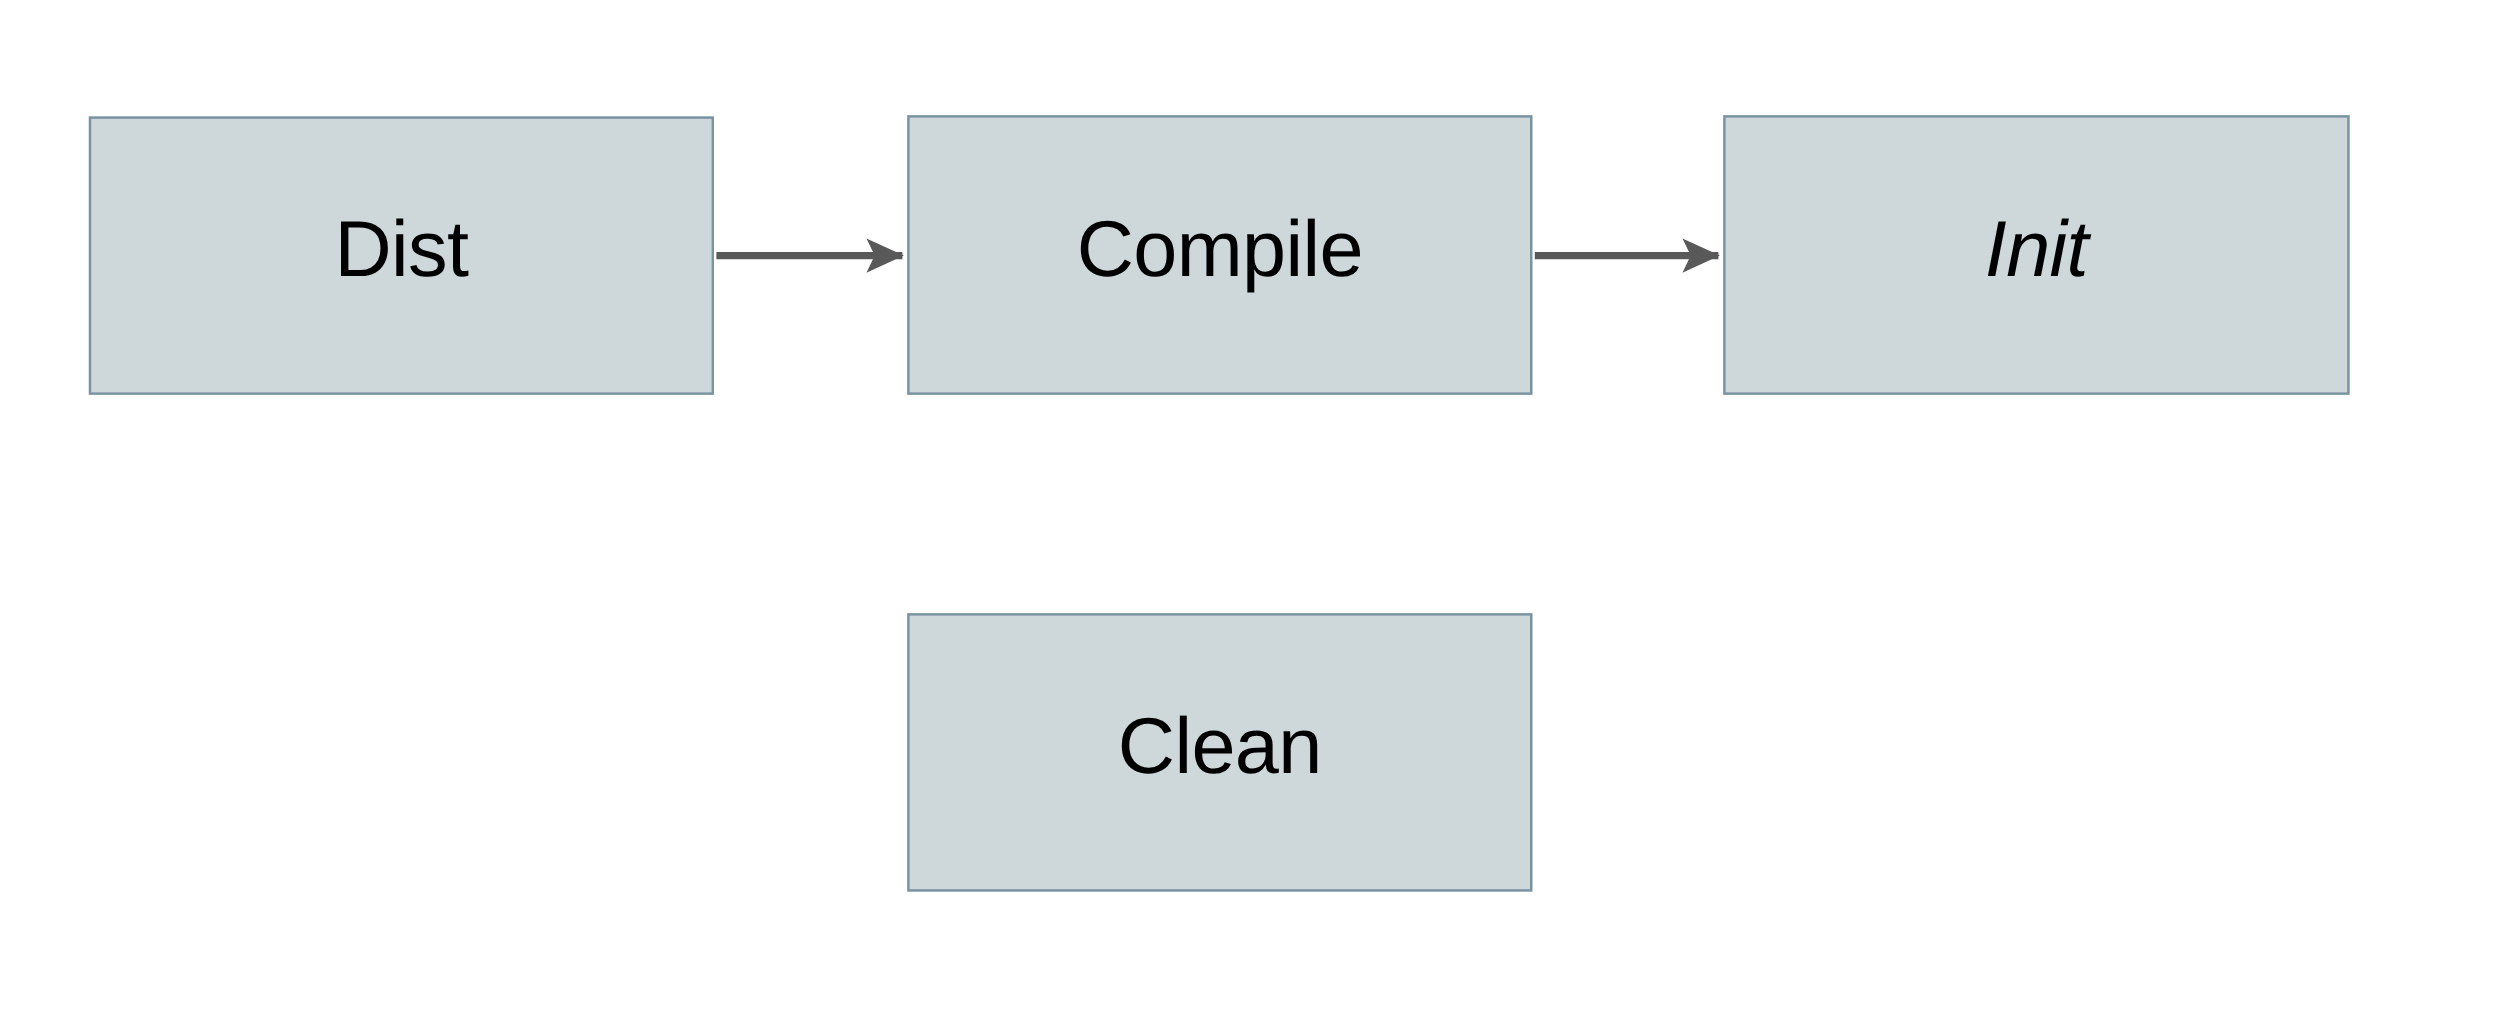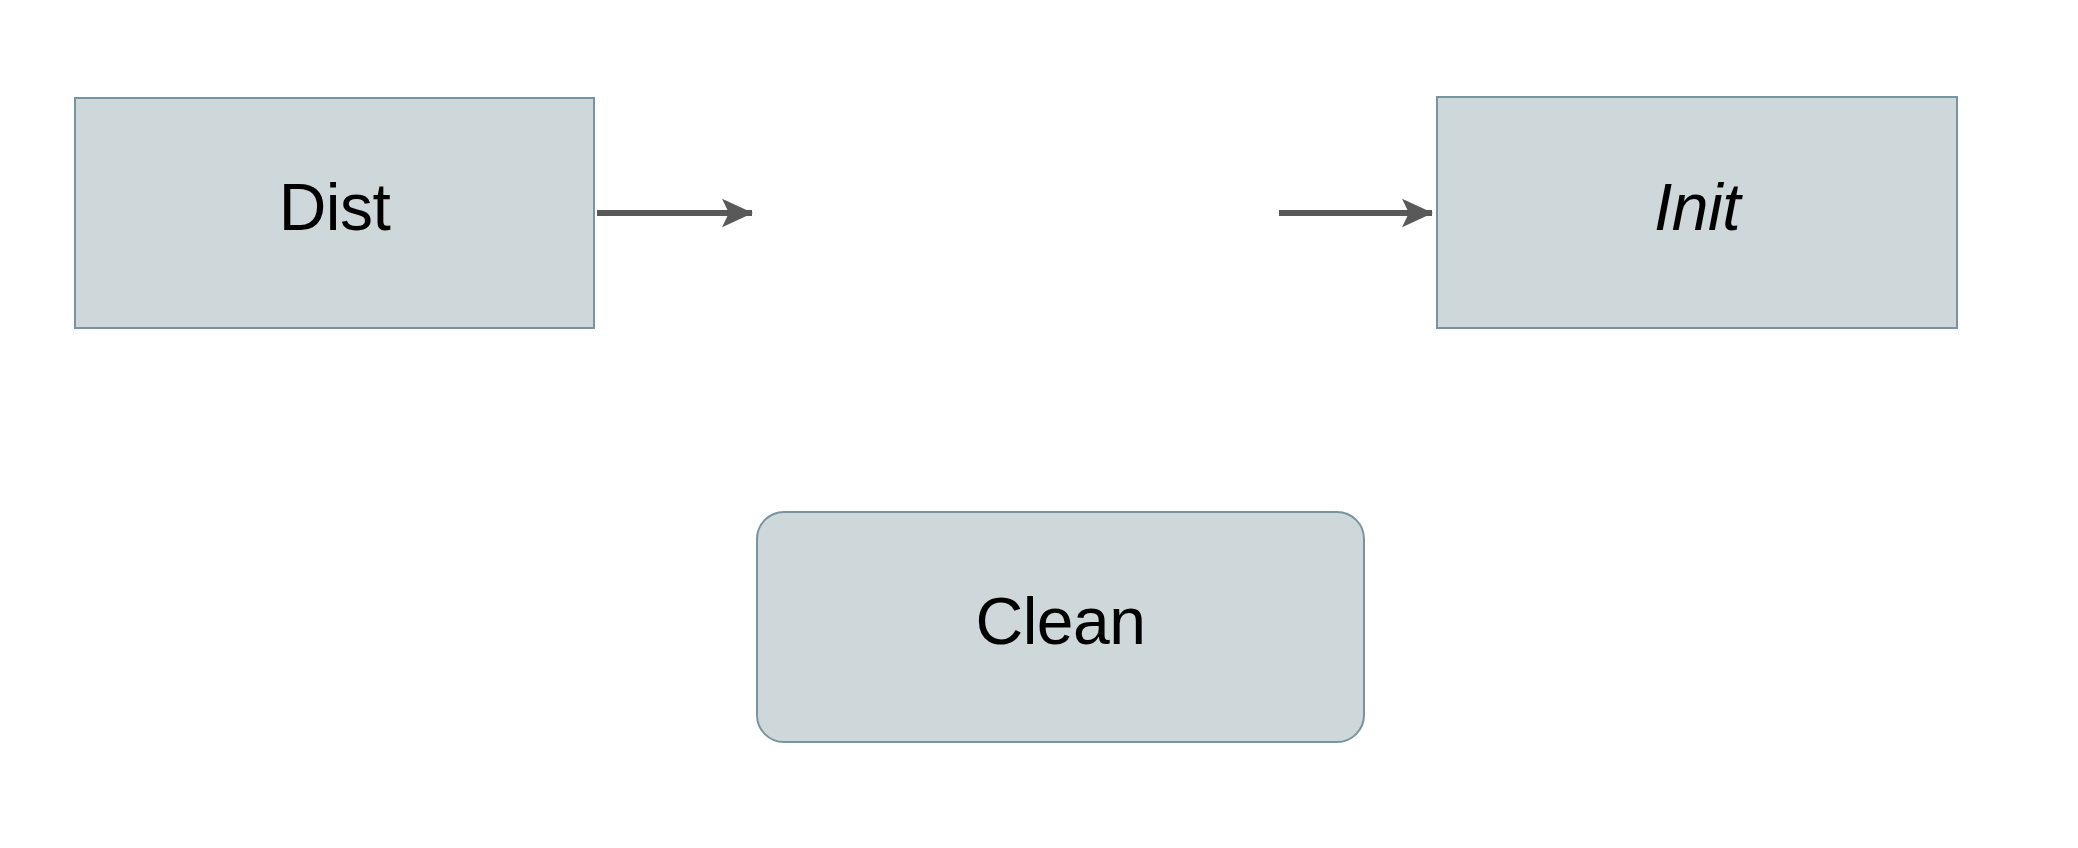--- a/index.html
+++ b/index.html
@@ -42,21 +42,21 @@
     left: 0;
     top: 0;
     width: 2078px;
     height: 848px;
     pointer-events: none;
   }
   
   #node-dist    { left: 74px;   top: 97px; width: 521px; height: 232px; }
   #node-compile { left: 756px;  top: 96px; width: 521px; height: 233px; }
   #node-init    { left: 1436px; top: 96px; width: 522px; height: 233px; font-style: italic; }
-  #node-clean   { left: 756px;  top: 511px; width: 609px; height: 232px; border-radius: 28px; }
+  #node-clean   { left: 756px;  top: 511px; width: 521px; height: 232px; }
 </style>
 </head>
 <body>
 
 <div id="canvas">
 
   <svg class="edge-layer" viewBox="0 0 2078 848" width="2078" height="848" xmlns="http://www.w3.org/2000/svg">
     <defs>
       <marker id="arrowhead" viewBox="0 0 10 10" refX="9.6" refY="5" markerWidth="5.2" markerHeight="5.2" orient="auto-start-reverse">
         <path d="M 0 0.4 L 10 5 L 0 9.6 L 2.2 5 Z" fill="#595959"></path>
@@ -69,20 +69,23 @@
 
     <g>
       <line x1="1279" y1="213" x2="1432" y2="213" stroke="#595959" stroke-width="6" marker-end="url(#arrowhead)"></line>
     </g>
   </svg>
 
   <div class="node" id="node-dist">
     <span class="node-label">Dist</span>
   </div>
 
+  <div class="node" id="node-compile">
+    <span class="node-label">Compile</span>
+  </div>
 
   <div class="node" id="node-init">
     <span class="node-label">Init</span>
   </div>
 
   <div class="node" id="node-clean">
     <span class="node-label">Clean</span>
   </div>
 
 </div>

